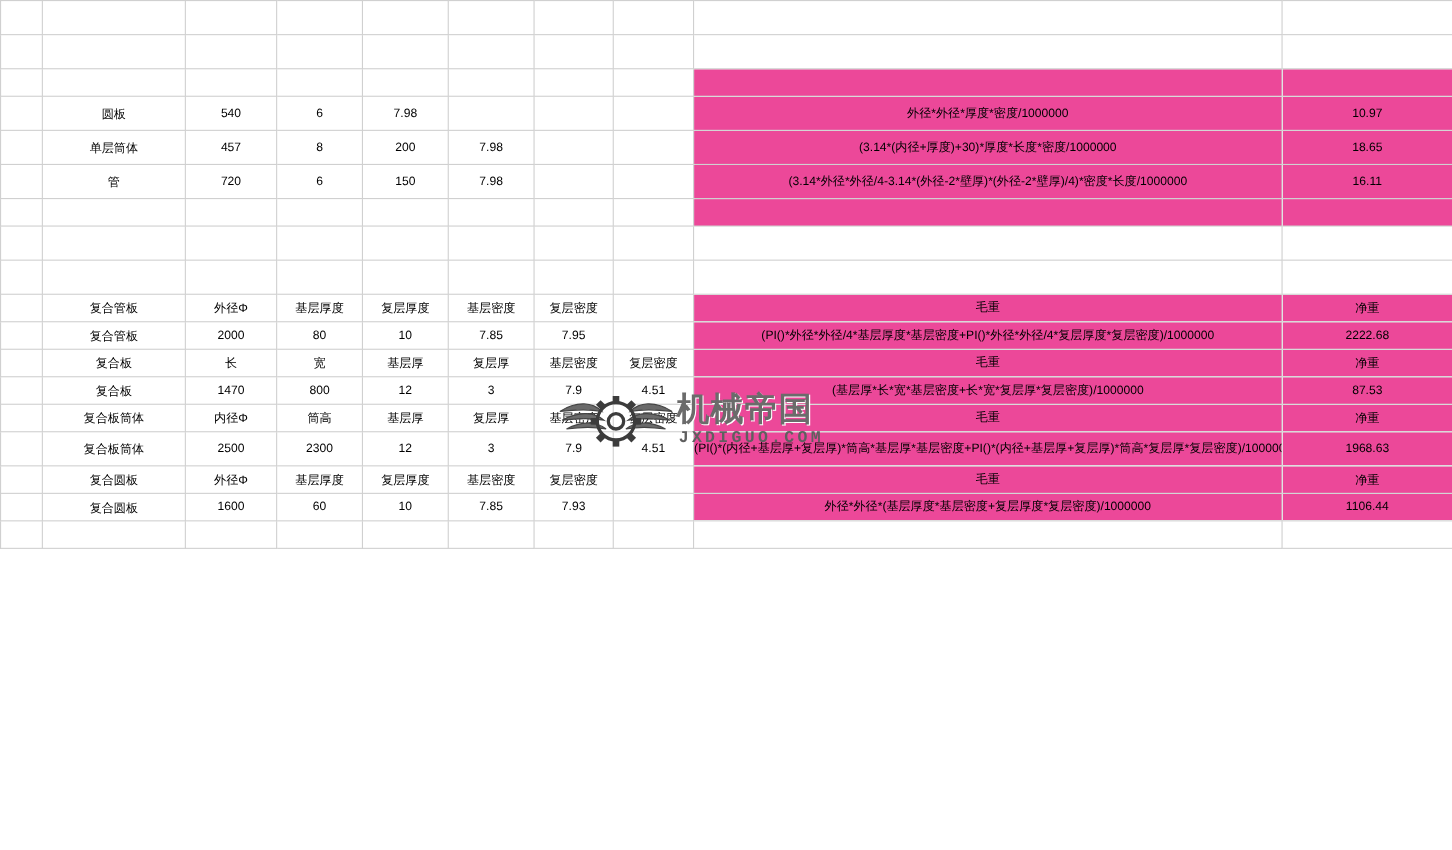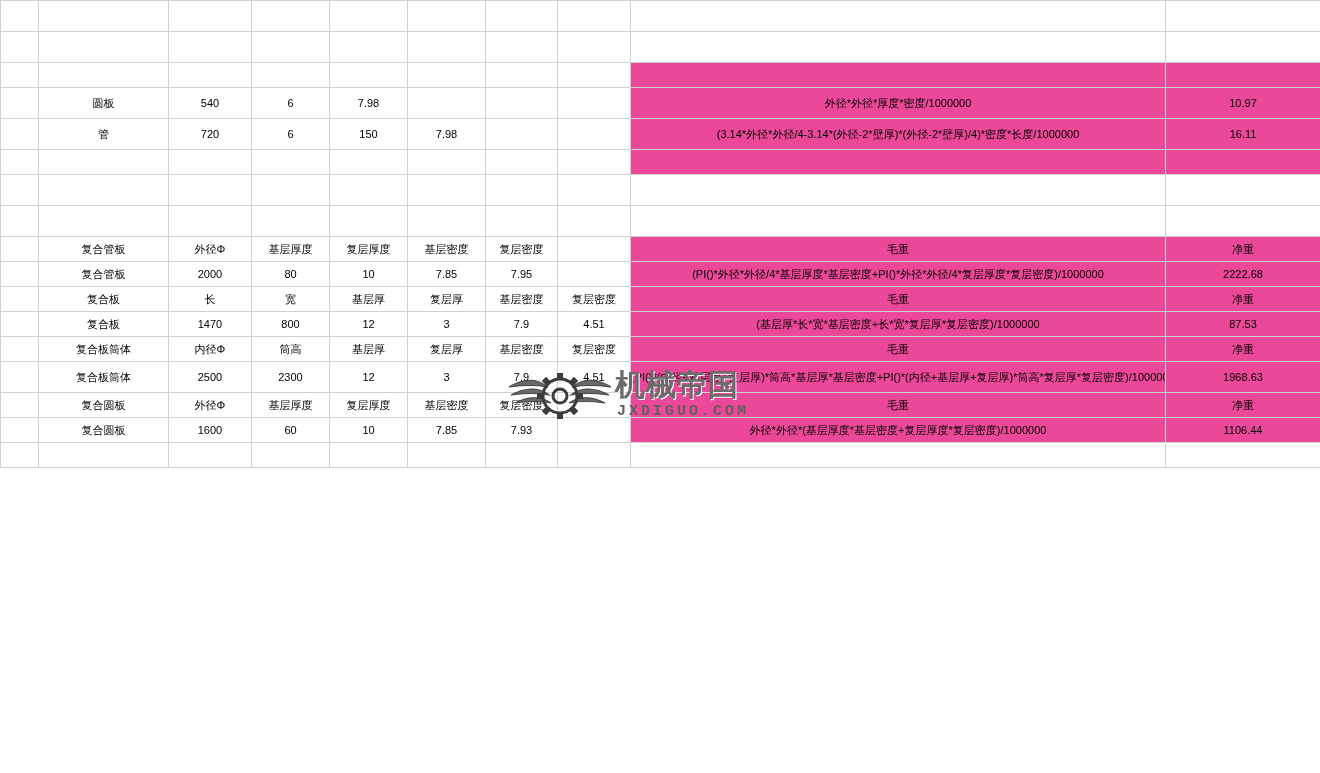--- a/index.html
+++ b/index.html
@@ -60,21 +60,21 @@
   }
   .label-cell { font-size: 12px; }
   .val-cell { font-size: 12px; }
 
   .noborder td { border: 1px solid #e3e3e3; }
 
   
   .watermark {
     position: absolute;
     left: 505px;
-    top: 363px;
+    top: 350px;
     width: 320px;
     height: 70px;
     pointer-events: none;
     z-index: 5;
   }
   .wm-text {
     position: absolute;
     left: 110px;
     top: 2px;
     font-size: 30px;
@@ -166,20 +166,32 @@
         <td class="val-cell">540</td>
         <td class="val-cell">6</td>
         <td class="val-cell">7.98</td>
         <td></td>
         <td></td>
         <td></td>
         <td class="green formula">外径*外径*厚度*密度/1000000</td>
         <td class="green">10.97</td>
       </tr>
 
+      <tr class="r-tall">
+        <td></td>
+        <td class="label-cell">单层筒体</td>
+        <td class="val-cell">457</td>
+        <td class="val-cell">8</td>
+        <td class="val-cell">200</td>
+        <td class="val-cell">7.98</td>
+        <td></td>
+        <td></td>
+        <td class="green formula">(3.14*(内径+厚度)+30)*厚度*长度*密度/1000000</td>
+        <td class="green">18.65</td>
+      </tr>
 
 
       <tr class="r-tall">
         <td></td>
         <td class="label-cell">管</td>
         <td class="val-cell">720</td>
         <td class="val-cell">6</td>
         <td class="val-cell">150</td>
         <td class="val-cell">7.98</td>
         <td></td>

